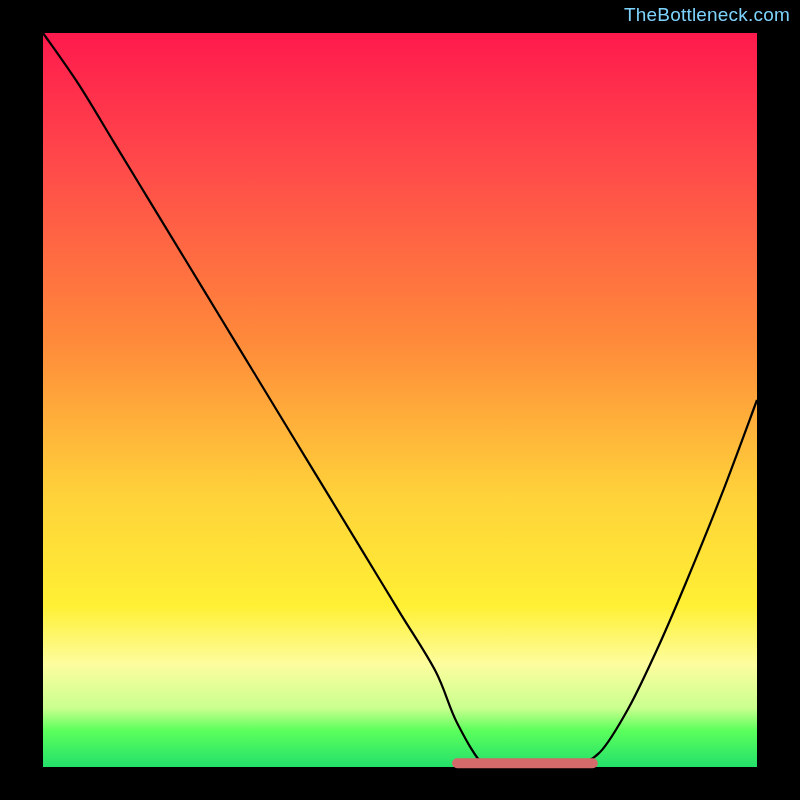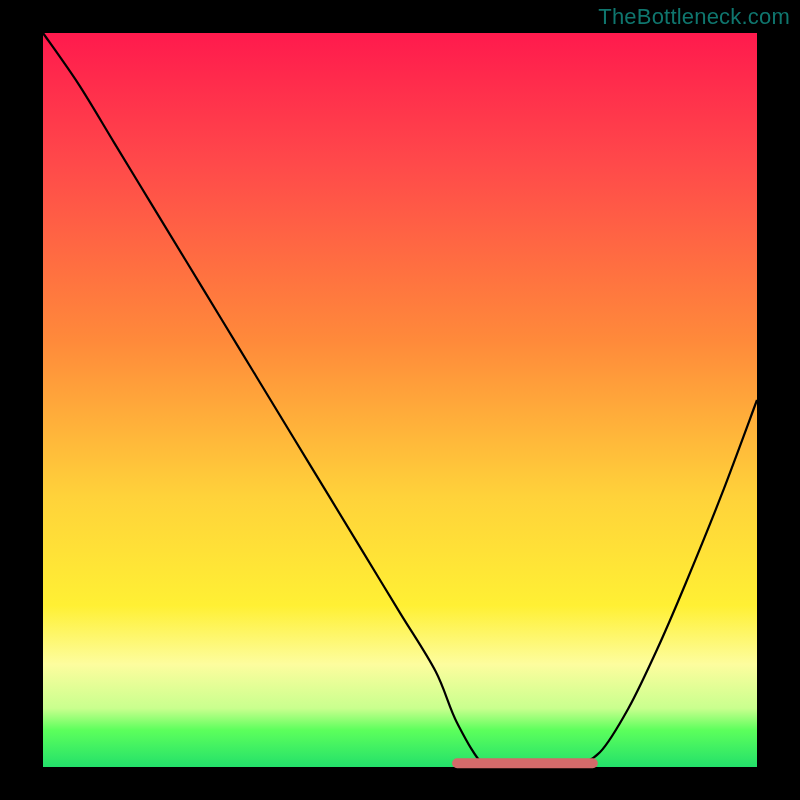--- a/index.html
+++ b/index.html
@@ -14,22 +14,22 @@
   .frame {
     position: relative;
     width: 800px;
     height: 800px;
     background: #000;
   }
   .attribution {
     position: absolute;
     top: 4px;
     right: 10px;
-    color: #0f766e;
-    font-size: 22px;
+    color: #7dd3fc;
+    font-size: 19px;
     font-weight: 400;
     letter-spacing: 0.2px;
   }
   .plot-area {
     position: absolute;
     left: 43px;
     top: 33px;
     width: 714px;
     height: 734px;
     

